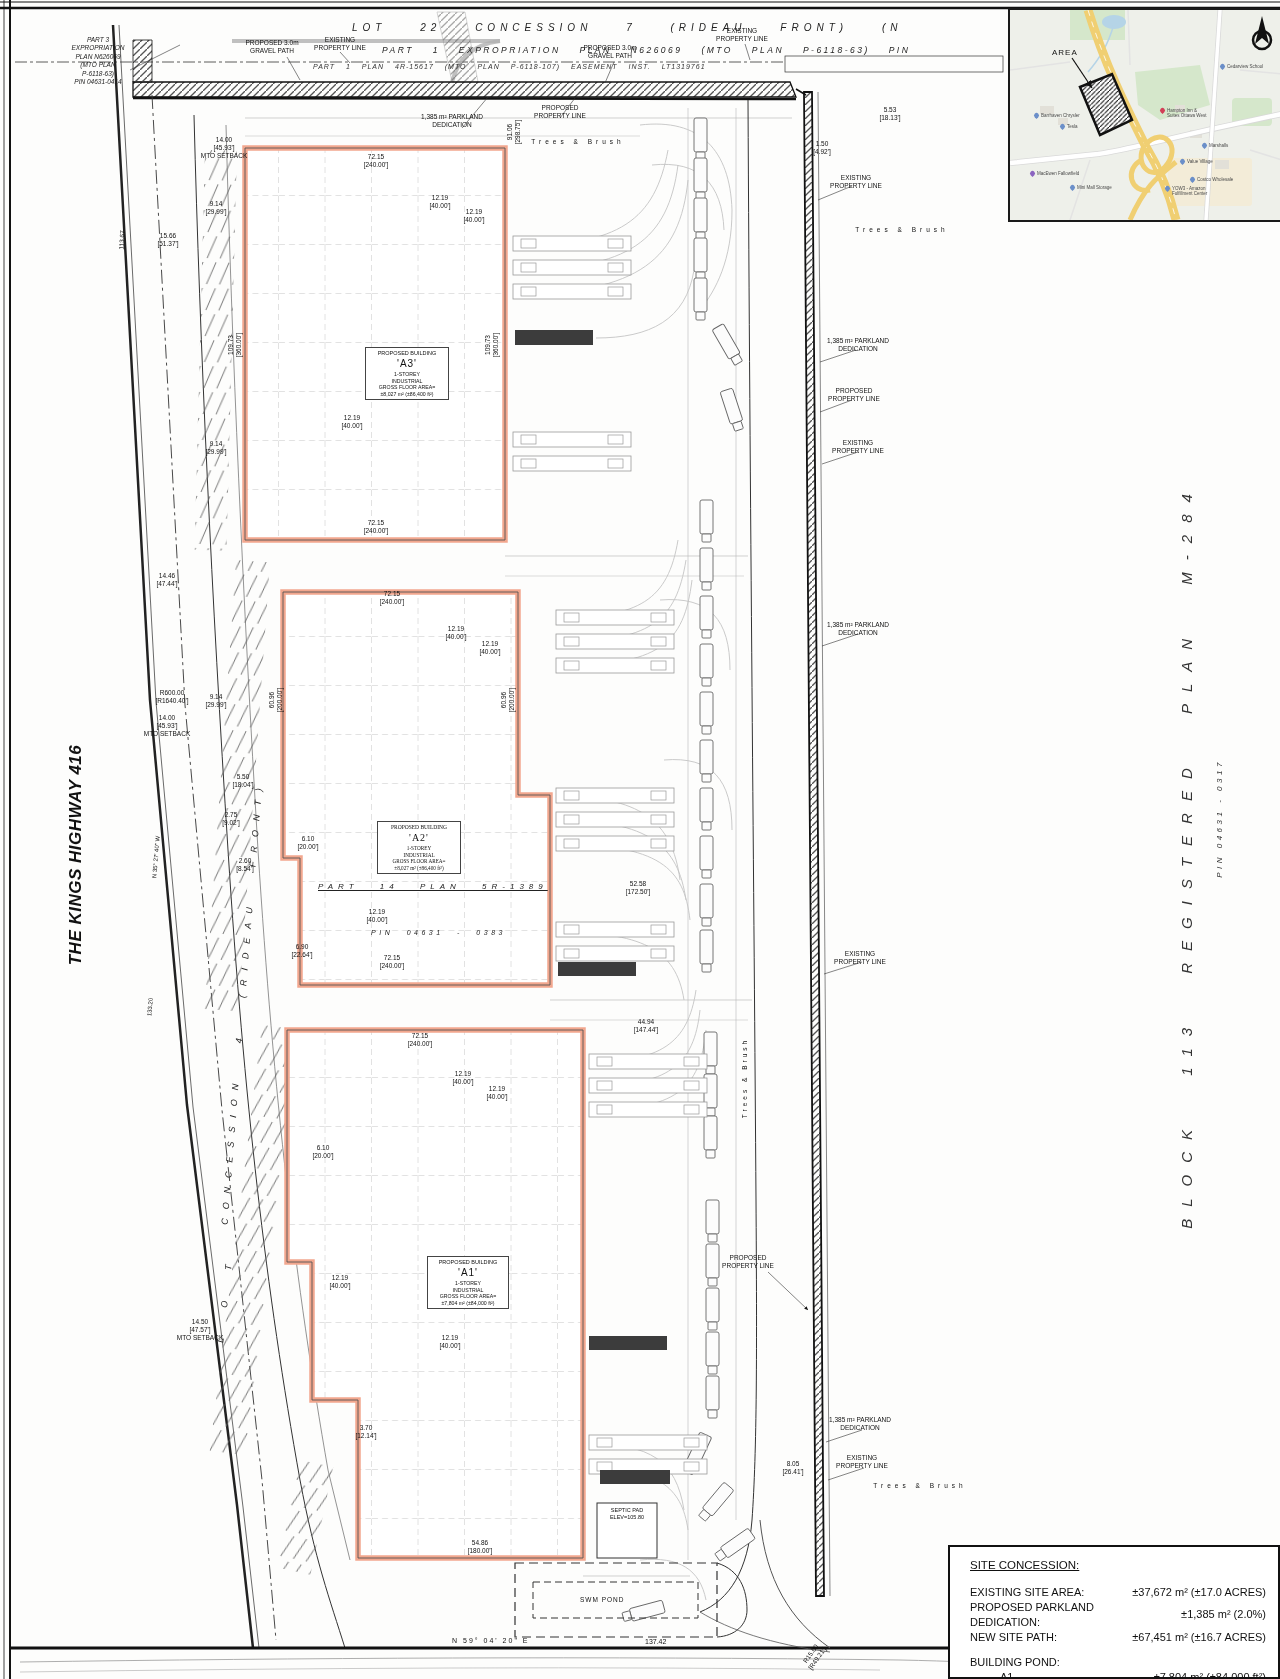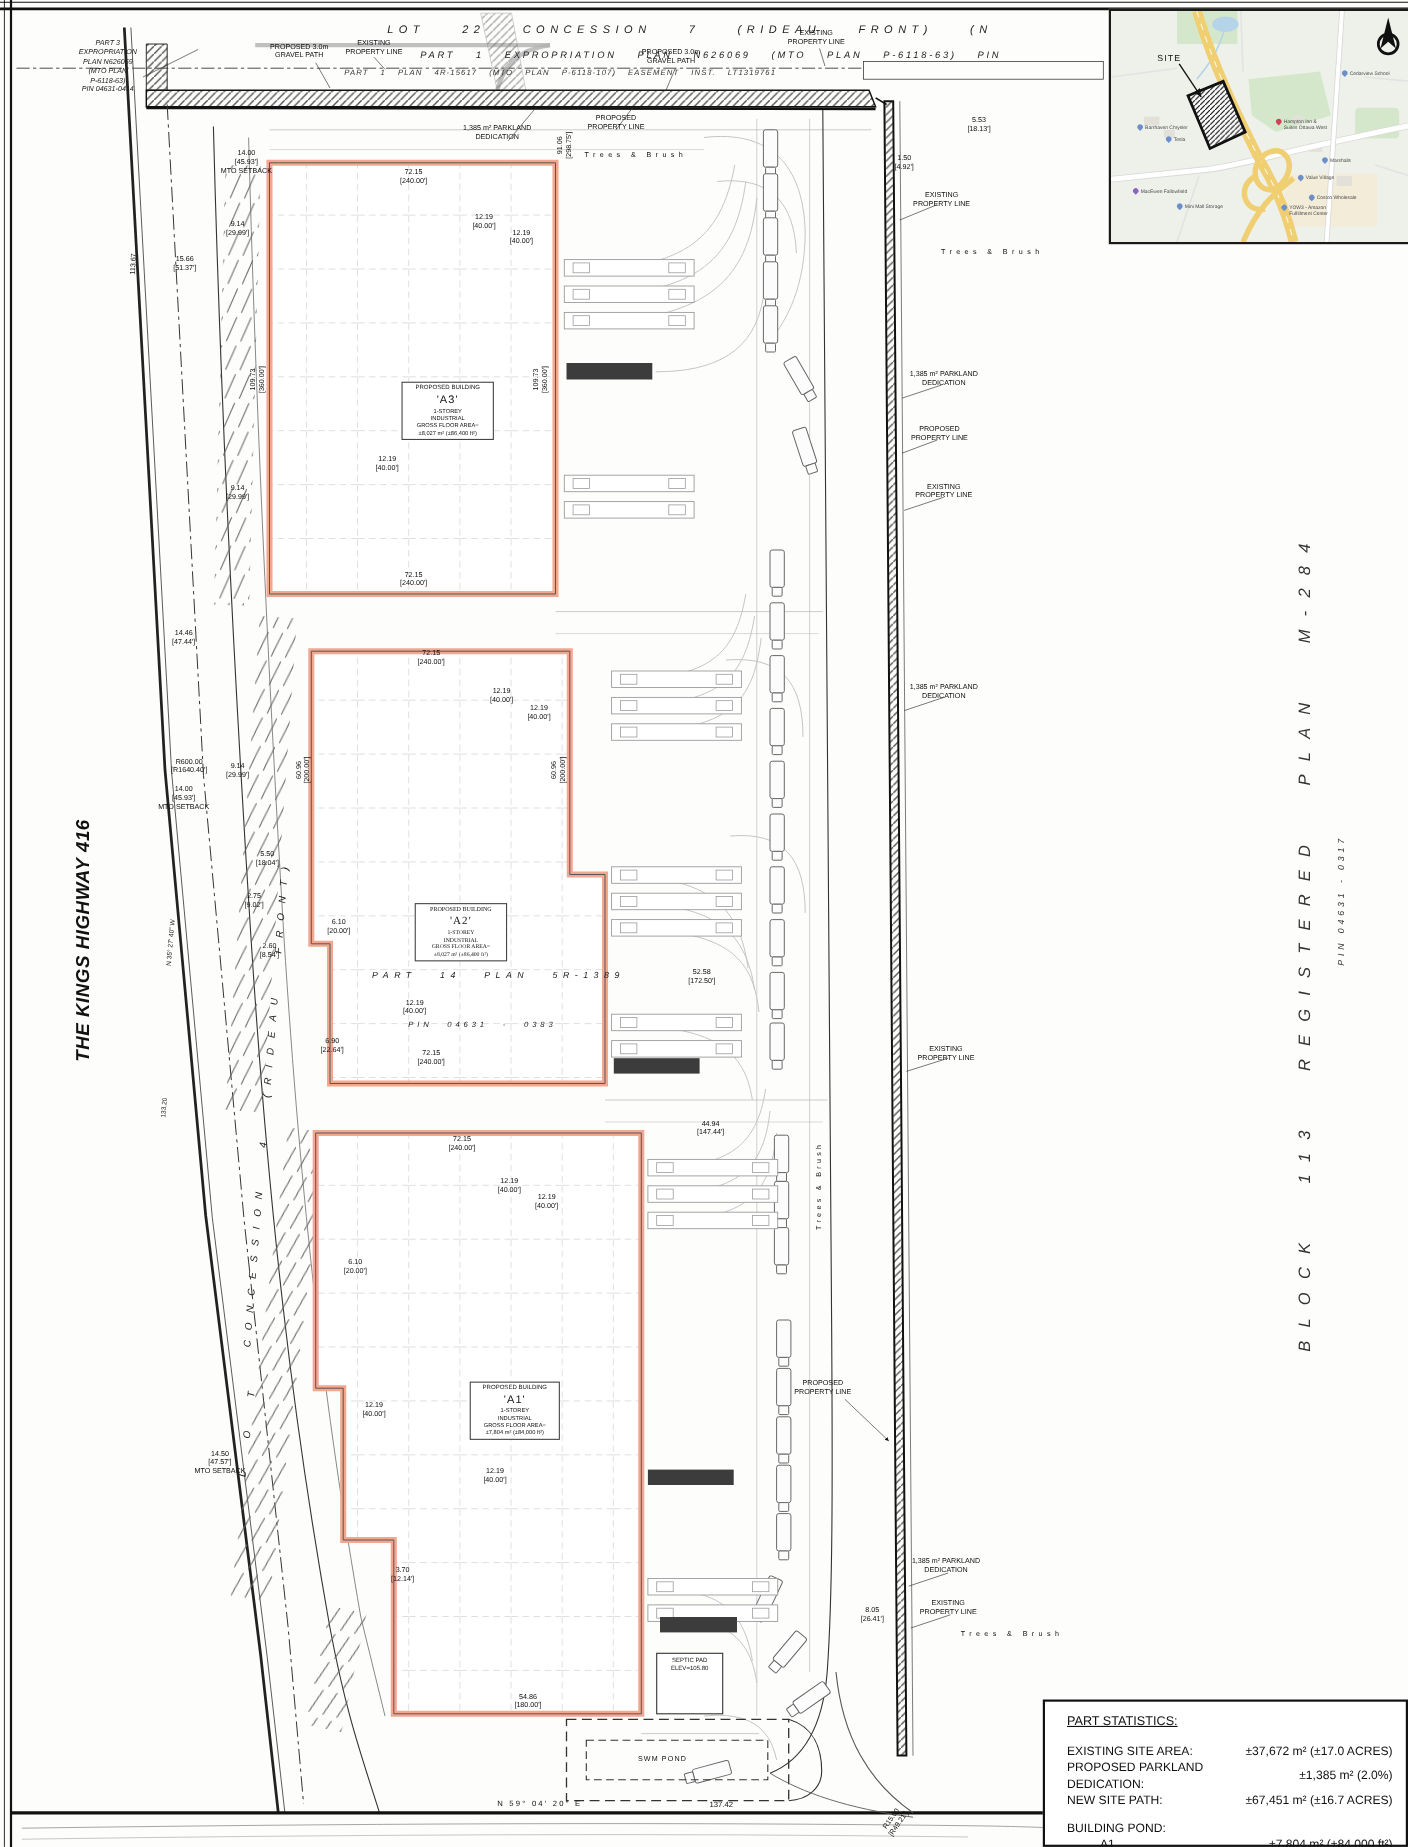--- a/index.html
+++ b/index.html
@@ -8,21 +8,21 @@
   #drawing-svg{position:absolute;left:0;top:0;z-index:1;}
   .ann{position:absolute;font-size:6.5px;line-height:1.2;text-align:center;white-space:pre-line;
        z-index:5;color:#111;}
   
   .survey{position:absolute;font-style:italic;white-space:nowrap;z-index:5;color:#222;}
   #title-line1{left:352px;top:22px;font-size:10px;letter-spacing:5px;word-spacing:26px;}
   #title-line2{left:382px;top:45px;font-size:8.5px;letter-spacing:2.5px;word-spacing:14px;}
   #title-line3{left:313px;top:63px;font-size:7px;letter-spacing:1px;word-spacing:8px;color:#333;}
   #part3-block{left:50px;top:36px;width:96px;font-size:6.5px;line-height:1.3;text-align:center;
        white-space:pre-line;}
-  #part14-label{left:318px;top:882px;width:250px;font-size:8px;letter-spacing:5px;word-spacing:14px;text-align:right;}
+  #part14-label{left:318px;top:882px;width:250px;font-size:8px;letter-spacing:5px;word-spacing:14px;text-align:left;text-decoration:underline;}
   #pin-0383-label{left:346px;top:929px;width:185px;font-size:7px;letter-spacing:3.5px;word-spacing:8px;text-align:center;}
   .vtext{position:absolute;white-space:nowrap;z-index:5;}
   #kings-highway{left:-104px;top:845px;width:360px;text-align:center;transform:rotate(-90deg);
        font-weight:bold;font-style:italic;font-size:17px;letter-spacing:0.5px;color:#111;}
   #block-plan{left:736px;top:847px;width:900px;text-align:center;transform:rotate(-90deg);
        font-style:italic;font-size:15px;letter-spacing:12px;word-spacing:26px;color:#333;}
   #pin-0317{left:1089px;top:814px;width:260px;text-align:center;transform:rotate(-90deg);
        font-style:italic;font-size:8px;letter-spacing:3.5px;color:#333;}
   #road-name{left:-198px;top:997px;width:880px;text-align:center;transform:rotate(-85.5deg);
        font-style:italic;font-size:9px;letter-spacing:9px;word-spacing:20px;color:#222;}
@@ -329,21 +329,21 @@
   <div class="ln">±7,804 m² (±84,000 ft²)</div>
 </div>
 
 <div id="swm-pond-label">SWM POND</div>
 <div id="septic-label">SEPTIC PAD
 ELEV=105.80</div>
 <div id="bearing-bottom">N 59° 04' 20" E</div>
 <div id="dist-bottom">137.42</div>
 
 <div id="site-stats">
-  <div class="title">PART STATISTICS:</div>
+  <div class="title">SITE CONCESSION:</div>
   <div class="srow">
     <div class="slabel">EXISTING SITE AREA:</div>
     <div class="sval">±37,672 m² (±17.0 ACRES)</div>
   </div>
   <div class="srow">
     <div class="slabel">PROPOSED PARKLAND DEDICATION:</div>
     <div class="sval">±1,385 m² (2.0%)</div>
   </div>
   <div class="srow">
     <div class="slabel">NEW SITE PATH:</div>
@@ -398,21 +398,21 @@
     <g>
       <polygon points="70,77 102,64 122,110 90,125" fill="#ffffff"></polygon>
       <polygon points="70,77 102,64 122,110 90,125" fill="url(#hsite)" stroke="#111" stroke-width="2.5"></polygon>
     </g>
     <path d="M62,48 L82,78" stroke="#111" stroke-width="1.2" fill="none" marker-end="url(#arr)"></path>
     <g>
       <polygon points="252,6 259,34 252,28 245,34" fill="#111"></polygon>
       <circle cx="252" cy="30" r="9" fill="none" stroke="#111" stroke-width="2.5"></circle>
     </g>
   </svg>
-  <div id="map-site-label">SITE</div>
+  <div id="map-site-label">AREA</div>
   <div id="map-poi-layer">
       <div class="poi" style="left: 210px; top: 54px;">
         <span class="pin" style="background: rgb(107, 143, 201);"></span>
         <span class="pname">Cedarview School</span>
       </div>
       <div class="poi" style="left: 150px; top: 98px;">
         <span class="pin" style="background: rgb(210, 63, 87);"></span>
         <span class="pname">Hampton Inn &amp;
 Suites Ottawa West</span>
       </div>

